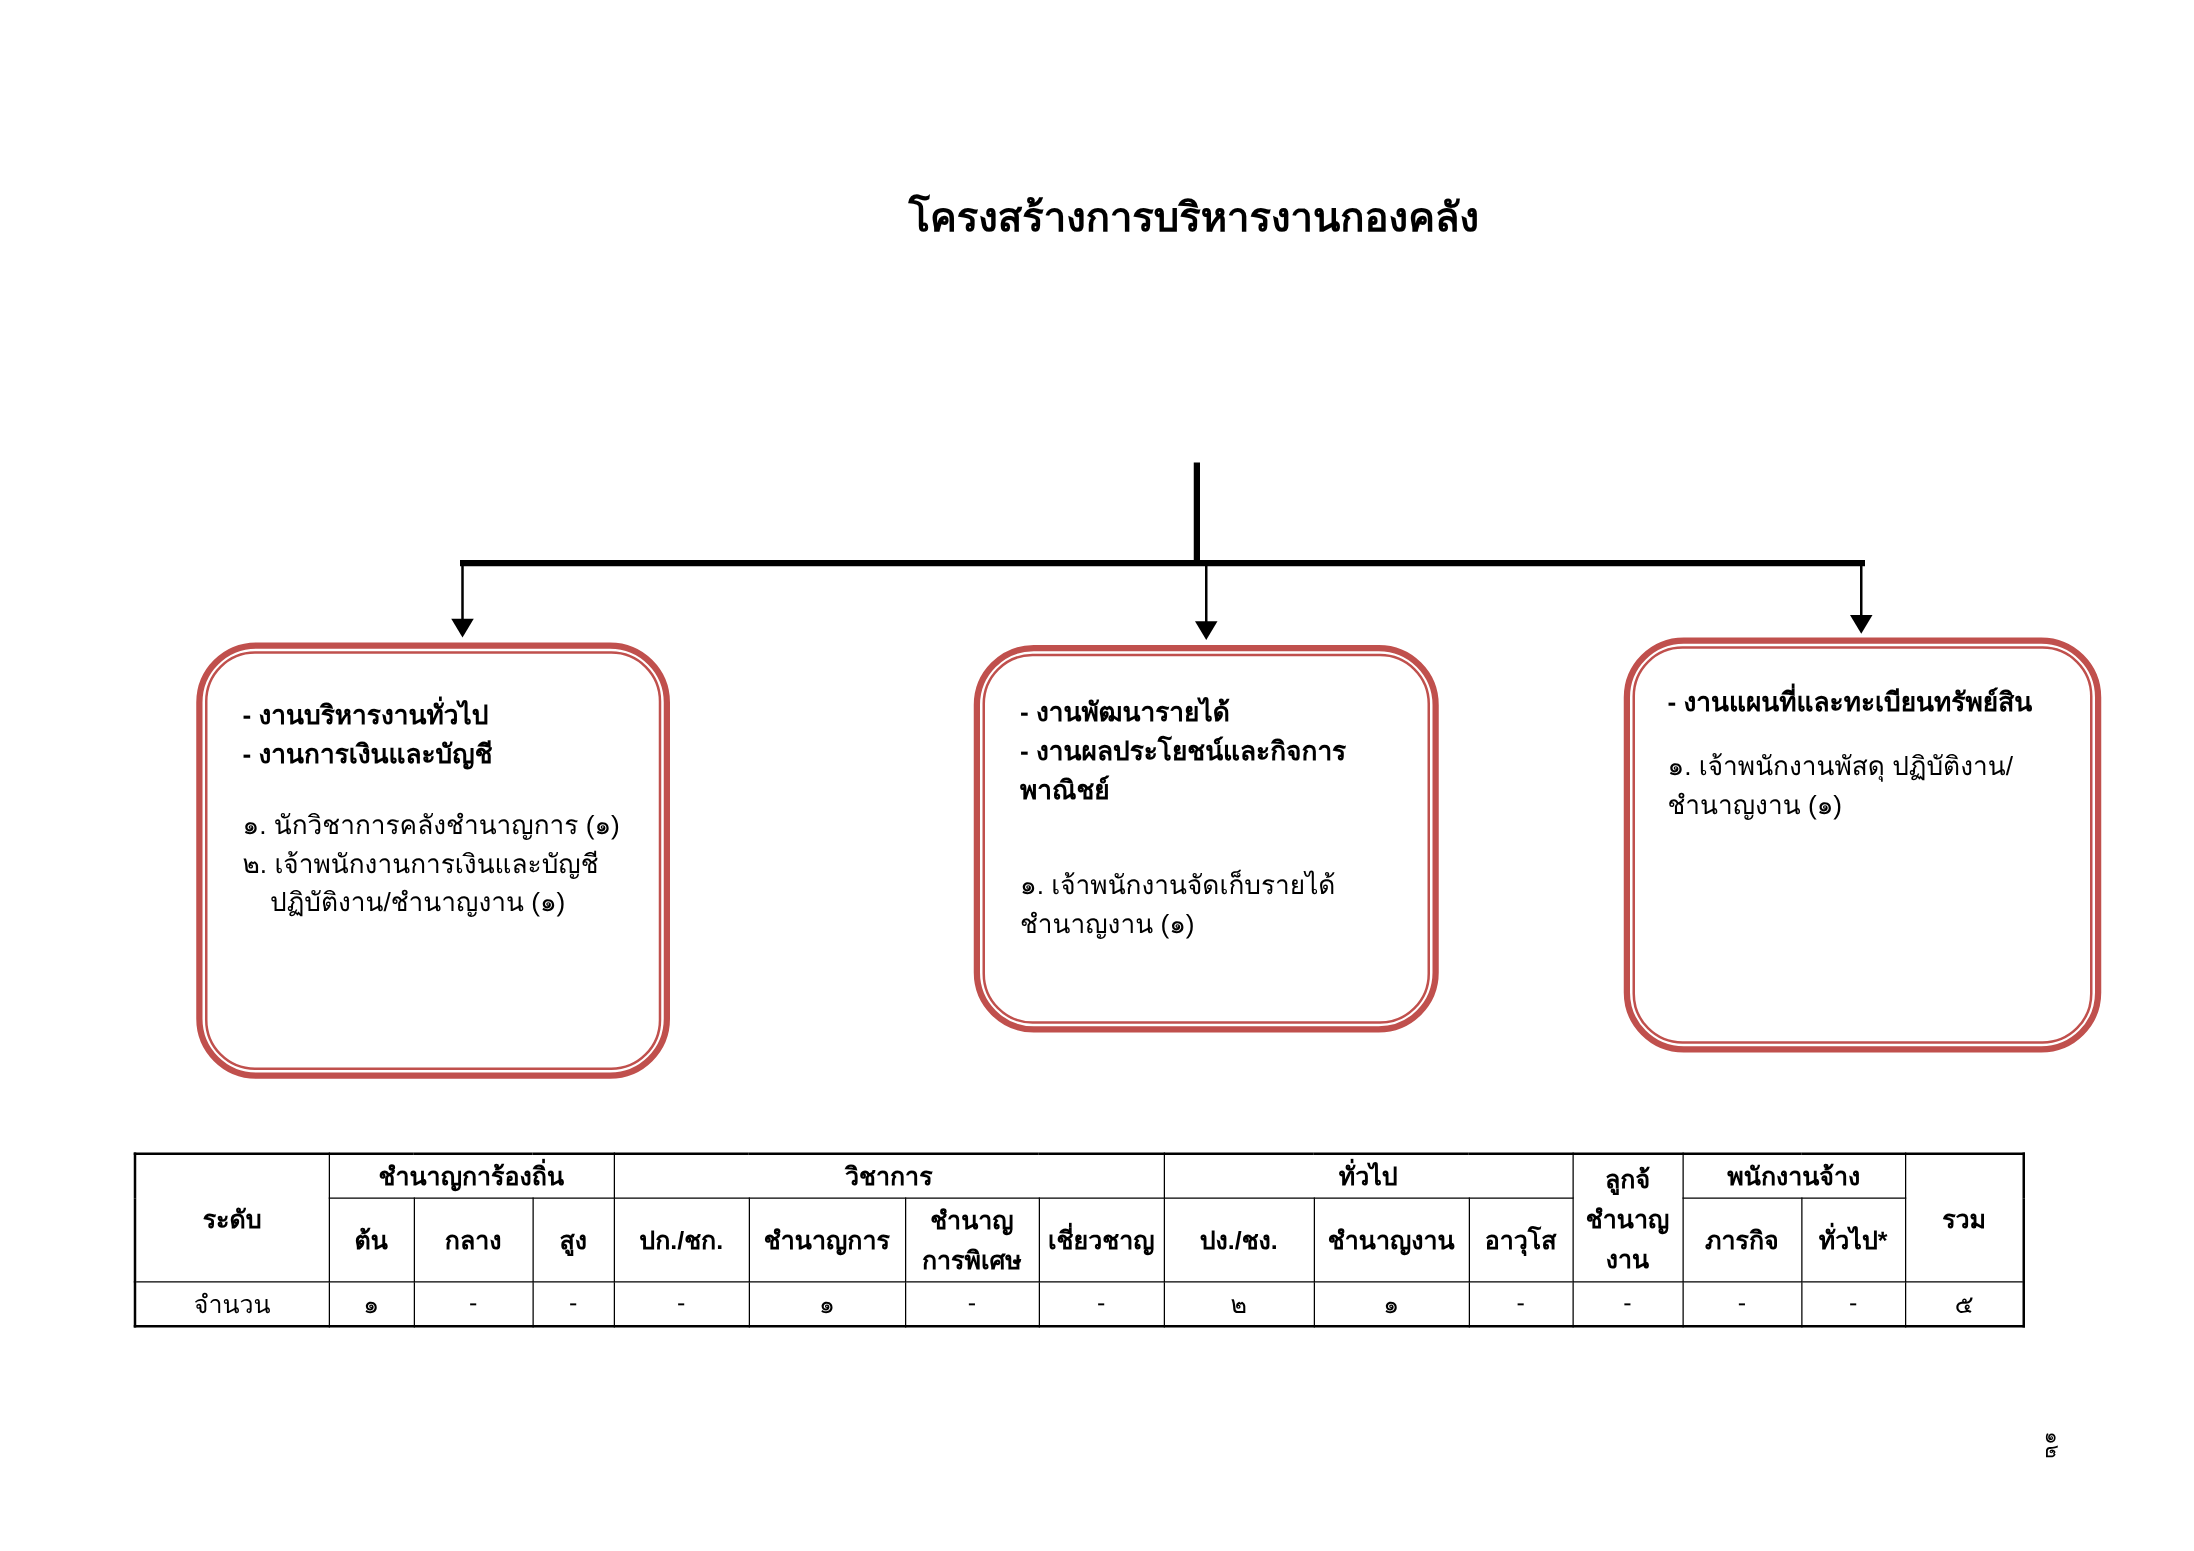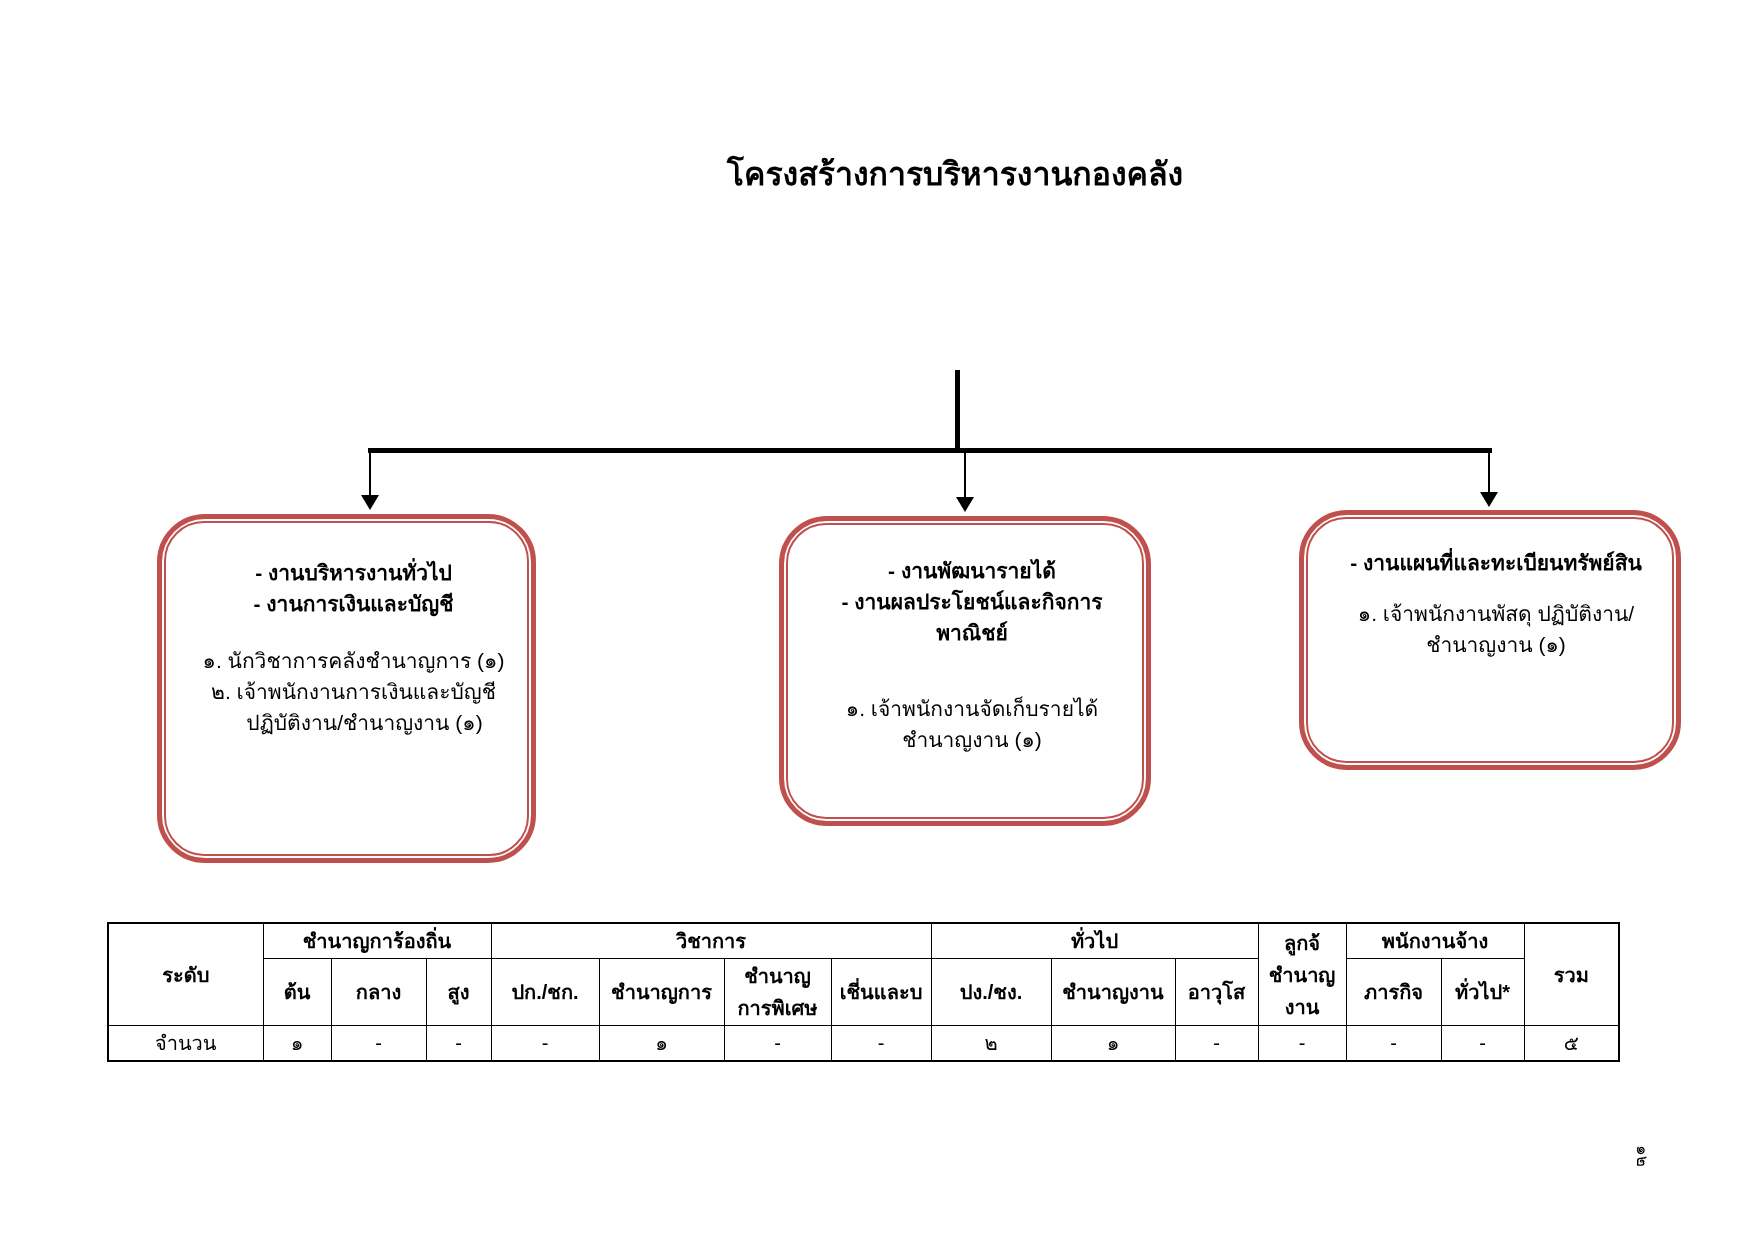--- a/index.html
+++ b/index.html
@@ -13,25 +13,25 @@
   }
   
   .dbox{position:absolute;background:#fff;border:5px solid #C0504D;box-sizing:border-box;}
   .dbox .inner{position:absolute;inset:2px;border:2px solid #C0504D;box-sizing:border-box;}
   .top-box{left:752px;top:235px;width:406px;height:137px;border-radius:22px;}
   .top-box .inner{border-radius:15px;}
   .top-box .centerer{
     position:absolute;inset:0;display:flex;flex-direction:column;justify-content:center;
     align-items:center;text-align:center;font-size:23px;font-weight:bold;line-height:37px;
   }
-  .unit{border-radius:48px;text-align:center;}
+  .unit{border-radius:48px;}
   .unit .inner{border-radius:40px;}
   .unit-left{left:157px;top:514px;width:379px;height:349px;}
   .unit-mid{left:779px;top:516px;width:372px;height:310px;}
-  .unit-right{left:1299px;top:510px;width:382px;height:260px;}
+  .unit-right{left:1299px;top:510px;width:382px;height:332px;}
   .unit-text{position:absolute;left:32px;right:18px;font-size:21px;line-height:31px;}
   .unit-left .unit-text{top:38px;}
   .unit-mid .unit-text{top:34px;}
   .unit-right .unit-text{top:32px;left:30px;}
   .func{font-weight:bold;}
   .pos{font-weight:normal;}
   .pos.indent{padding-left:22px;}
   .spacer-26{height:26px;} .spacer-45{height:45px;} .spacer-20{height:20px;}
   
   .line{position:absolute;background:#000;}
@@ -143,21 +143,21 @@
       <th colspan="2">พนักงานจ้าง</th>
       <th rowspan="2">รวม</th>
     </tr>
     <tr class="r2">
       <th>ต้น</th>
       <th>กลาง</th>
       <th>สูง</th>
       <th>ปก./ชก.</th>
       <th>ชำนาญการ</th>
       <th>ชำนาญการพิเศษ</th>
-      <th>เชี่นและบ</th>
+      <th>เชี่ยวชาญ</th>
       <th>ปง./ชง.</th>
       <th>ชำนาญงาน</th>
       <th>อาวุโส</th>
       <th>ภารกิจ</th>
       <th>ทั่วไป*</th>
     </tr>
     <tr class="r3">
       <td>จำนวน</td>
       <td>๑</td>
       <td>-</td>

